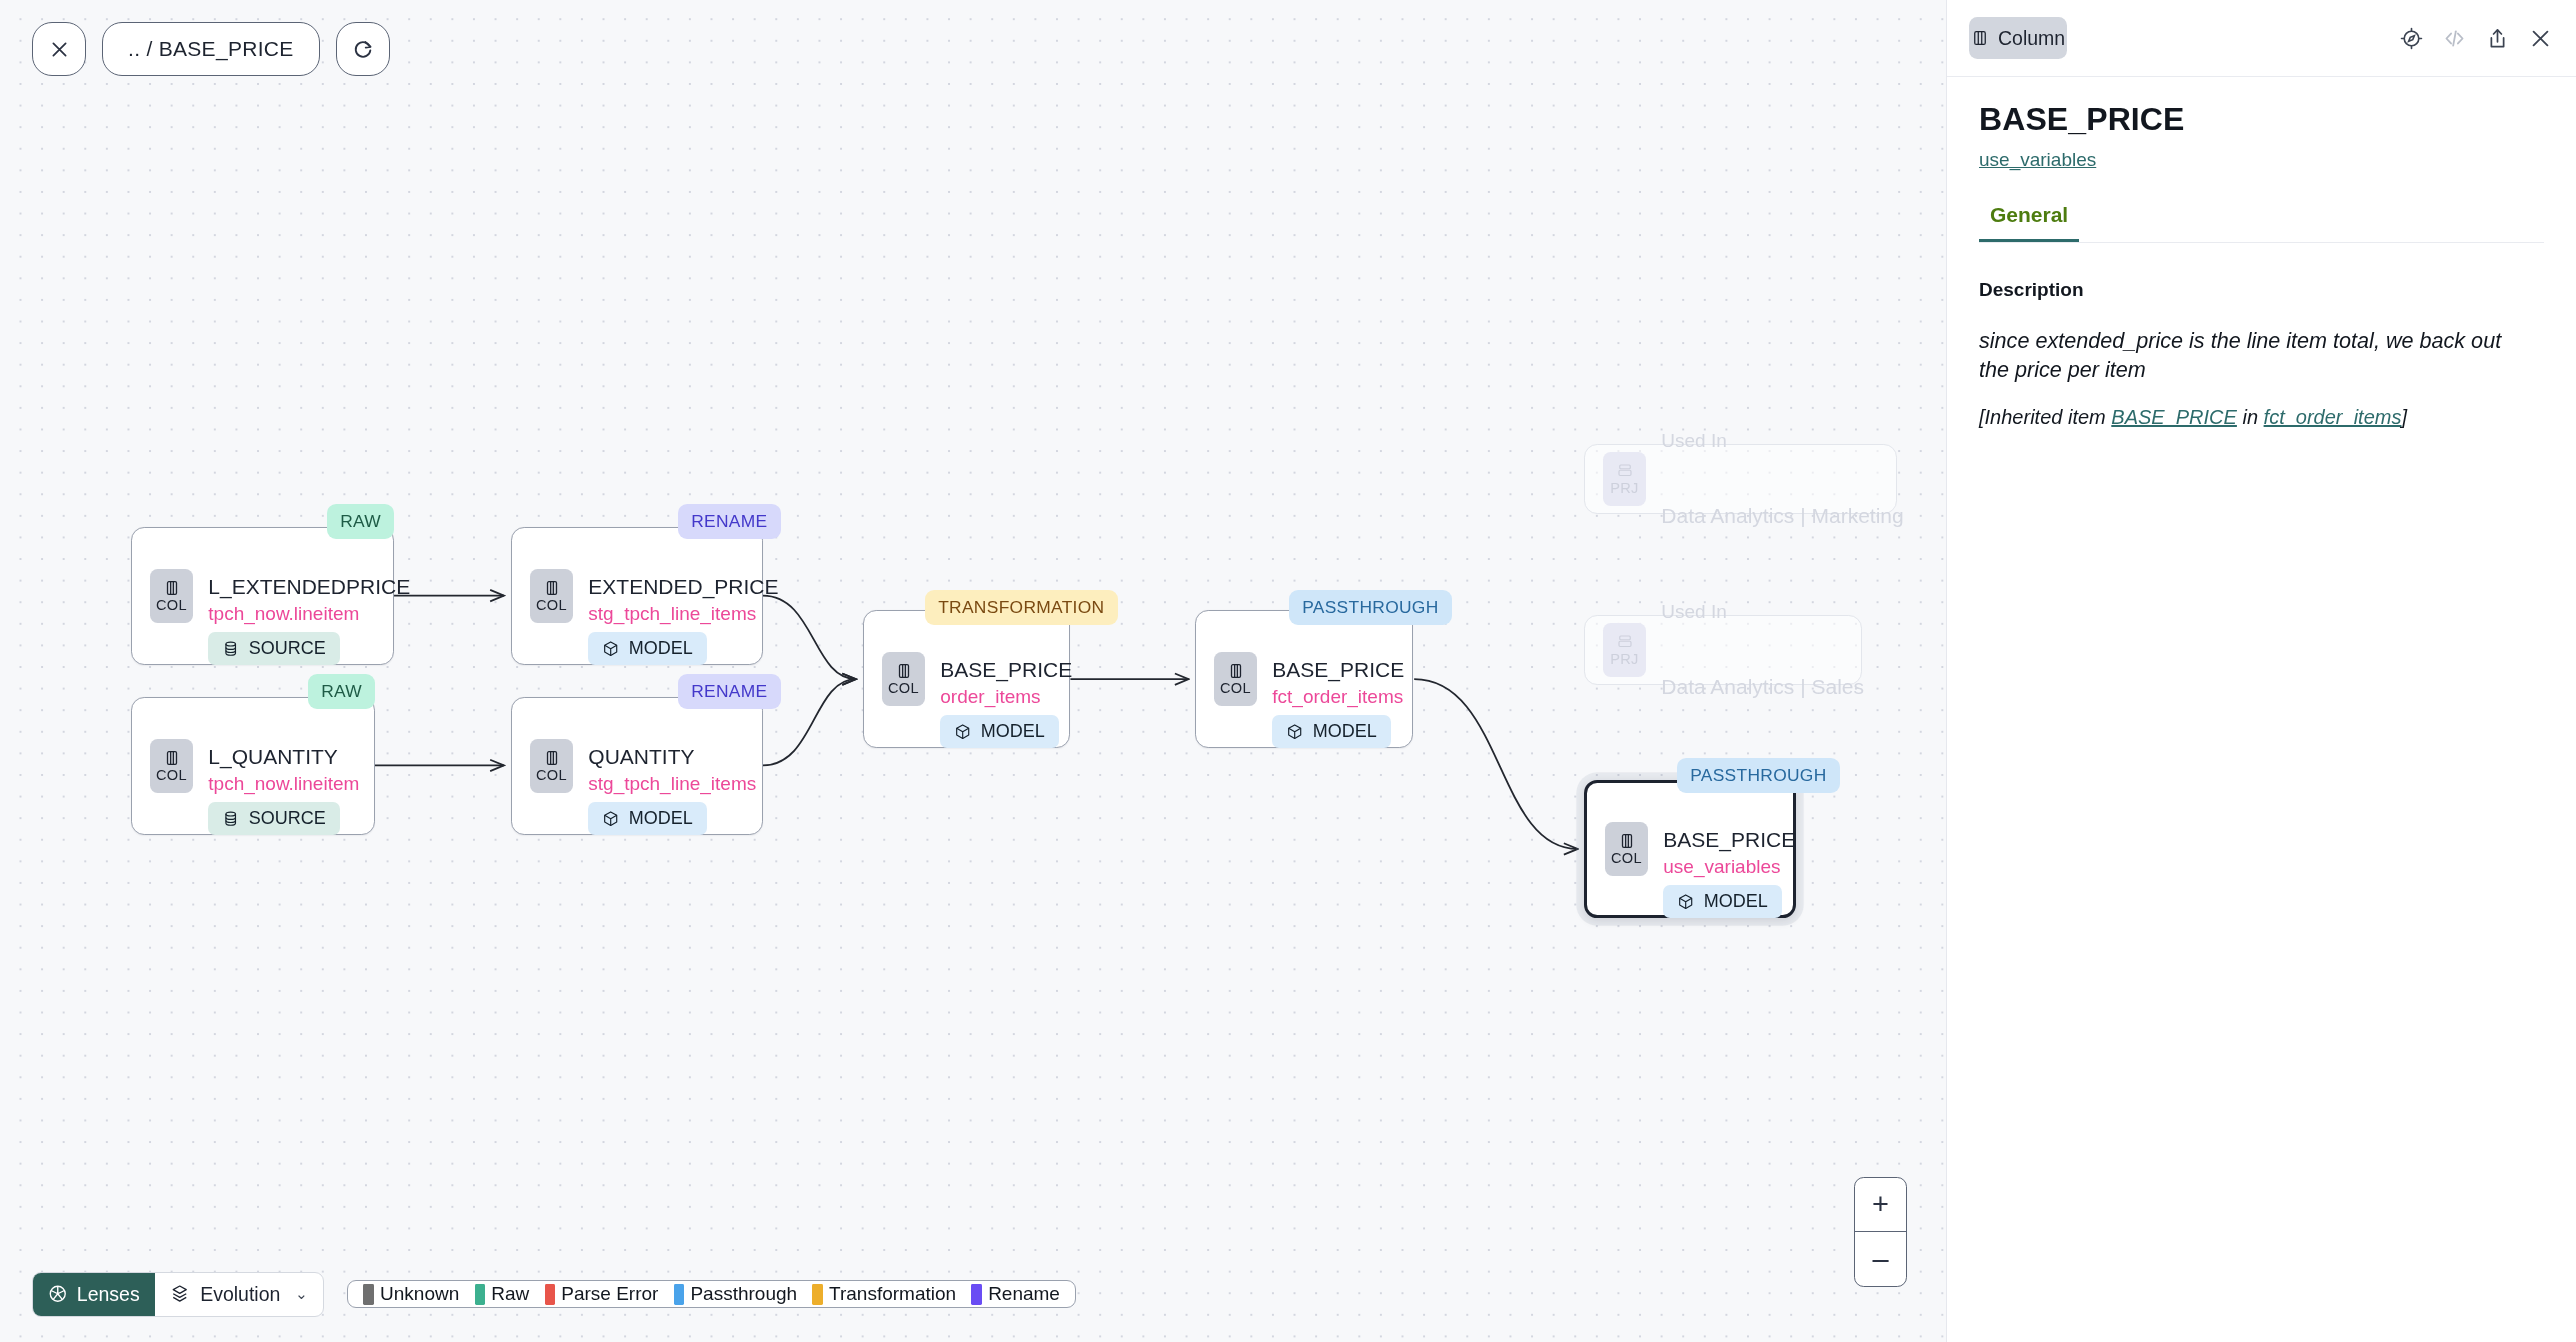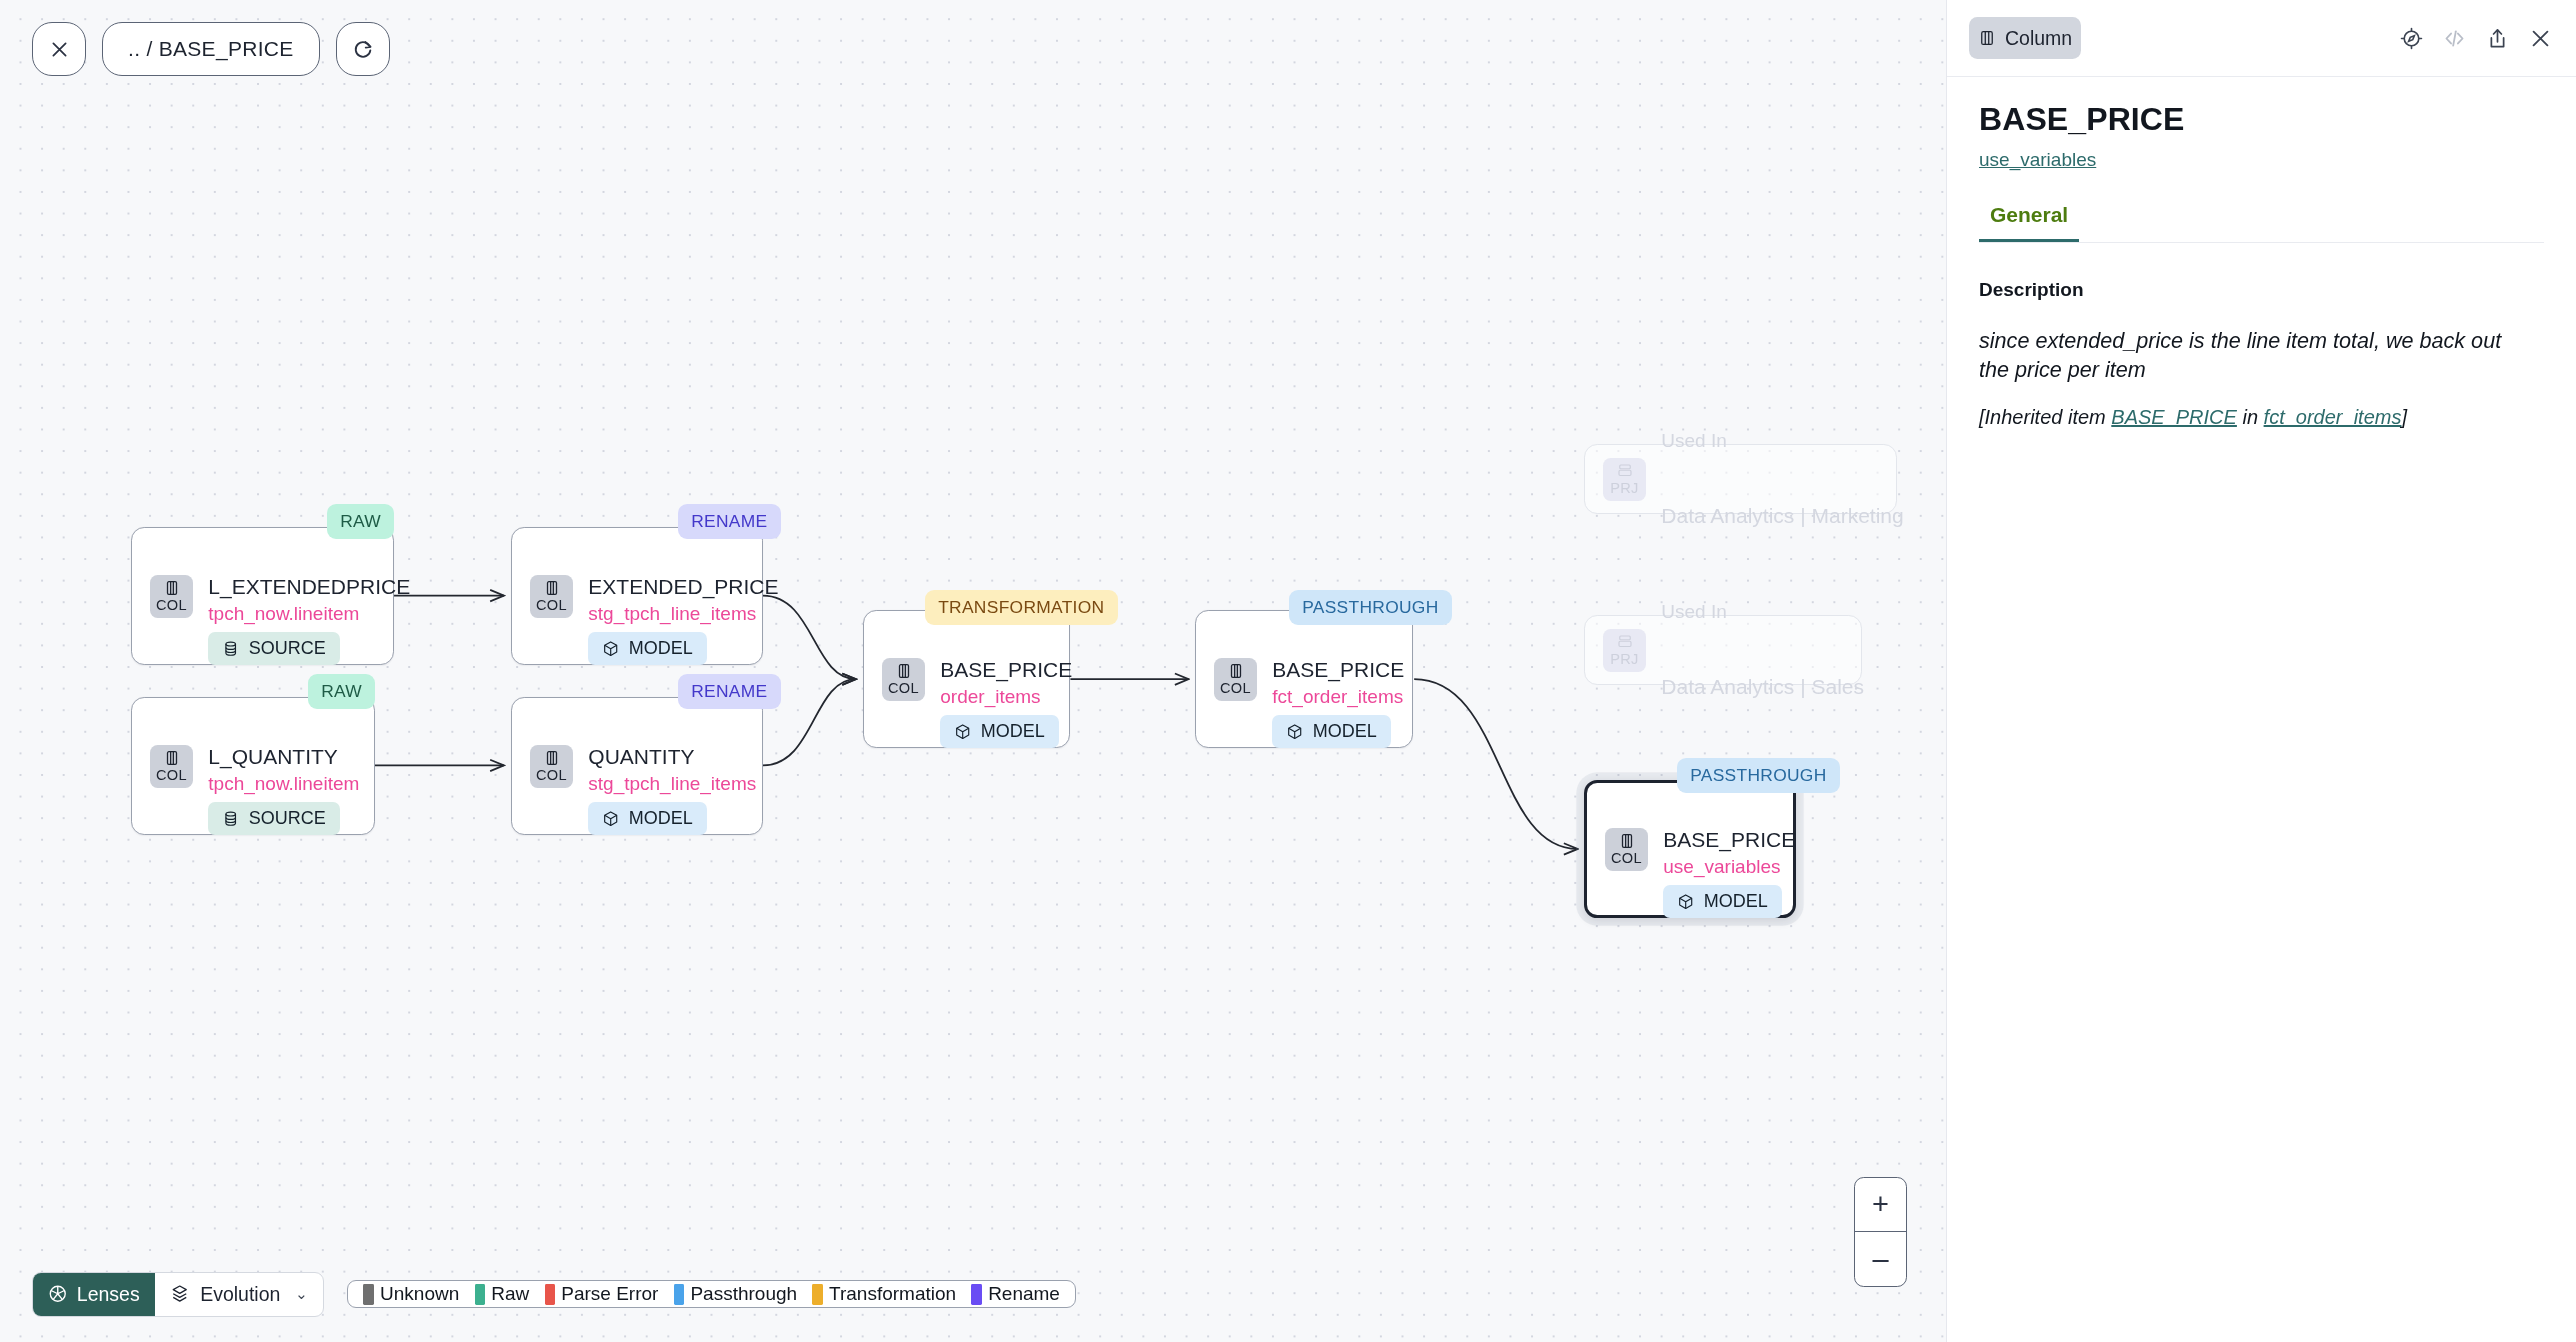--- a/index.html
+++ b/index.html
@@ -38,21 +38,21 @@
     display: flex; align-items: center; padding: 0 24px 0 18px; gap: 15.3px; z-index: 20;
     box-shadow: 0 0.7px 1.4px rgba(20,25,40,.05);
   }
   .node.selected {
     border: 3.1px solid #1d232f; z-index: 25;
     box-shadow: 0 0 0 7.7px rgba(150,160,180,.16), 0 2.8px 9.7px rgba(20,25,40,.13);
   }
   .node.ghost { border: 1.5px solid #e3e6ec; background: rgba(255,255,255,.55); box-shadow: none; z-index: 12; }
 
   .col-badge {
-    width: 43px; height: 43px; background: #ccd0d9; border-radius: 7.7px;
+    width: 43px; height: 54px; background: #ccd0d9; border-radius: 7.7px;
     display: flex; flex-direction: column; align-items: center; justify-content: center; gap: 1.4px; flex: none;
   }
   .col-badge .lbl { font-size: 14.6px; color: #1d232f; letter-spacing: 0.3px; line-height: 1; }
   .ghost .col-badge { background: #e8e9f4; }
   .ghost .col-badge .lbl { color: #cdd0dc; }
 
   .node-body { display: flex; flex-direction: column; gap: 3.5px; align-items: flex-start; }
   .node-title { font-size: 21px; color: #1d232f; line-height: 1.15; white-space: nowrap; margin-top: 48px; }
   .node-sub { font-size: 19px; color: #ec4899; line-height: 1.15; white-space: nowrap; }
   .ghost .node-title, .ghost .node-sub { color: #d4d7e0; }
@@ -102,21 +102,21 @@
     background: #fff; border: 1.4px solid #9aa1ae; border-radius: 9px;
   }
   .lg-item { display: flex; align-items: center; gap: 6.3px; font-size: 19px; color: #12171f; white-space: nowrap; }
   .sw { width: 10.4px; height: 21px; border-radius: 1.4px; flex: none; }
 
   
   #panel { width: 630px; height: 1343px; background: #fff; border-left: 1.4px solid #e6e8ee; flex: none; position: relative; }
   #panel-head { height: 77px; display: flex; align-items: center; padding: 0 24px 0 22px; border-bottom: 1.4px solid #e9ebf0; }
   .chip {
     display: inline-flex; align-items: center; gap: 9px; background: #d2d6de;
-    height: 42px; padding: 0 9px; border-radius: 8.4px; font-size: 19.5px; color: #1d232f; cursor: pointer;
+    height: 42px; padding: 0 2px; border-radius: 8.4px; font-size: 19.5px; color: #1d232f; cursor: pointer;
   }
   .head-icons { margin-left: auto; display: flex; align-items: center; gap: 20px; }
   .hi { cursor: pointer; display: flex; align-items: center; }
 
   #panel-body { padding: 24px 32px 0 32px; }
   .p-title { font-size: 32px; font-weight: bold; color: #12171f; letter-spacing: 0.1px; }
   .p-link { display: inline-block; margin-top: 11px; font-size: 19px; color: #2d6b6b; text-decoration: underline; cursor: pointer; }
 
   #tabs { margin-top: 32px; border-bottom: 1.4px solid #e9ebf0; display: flex; }
   .tab {

